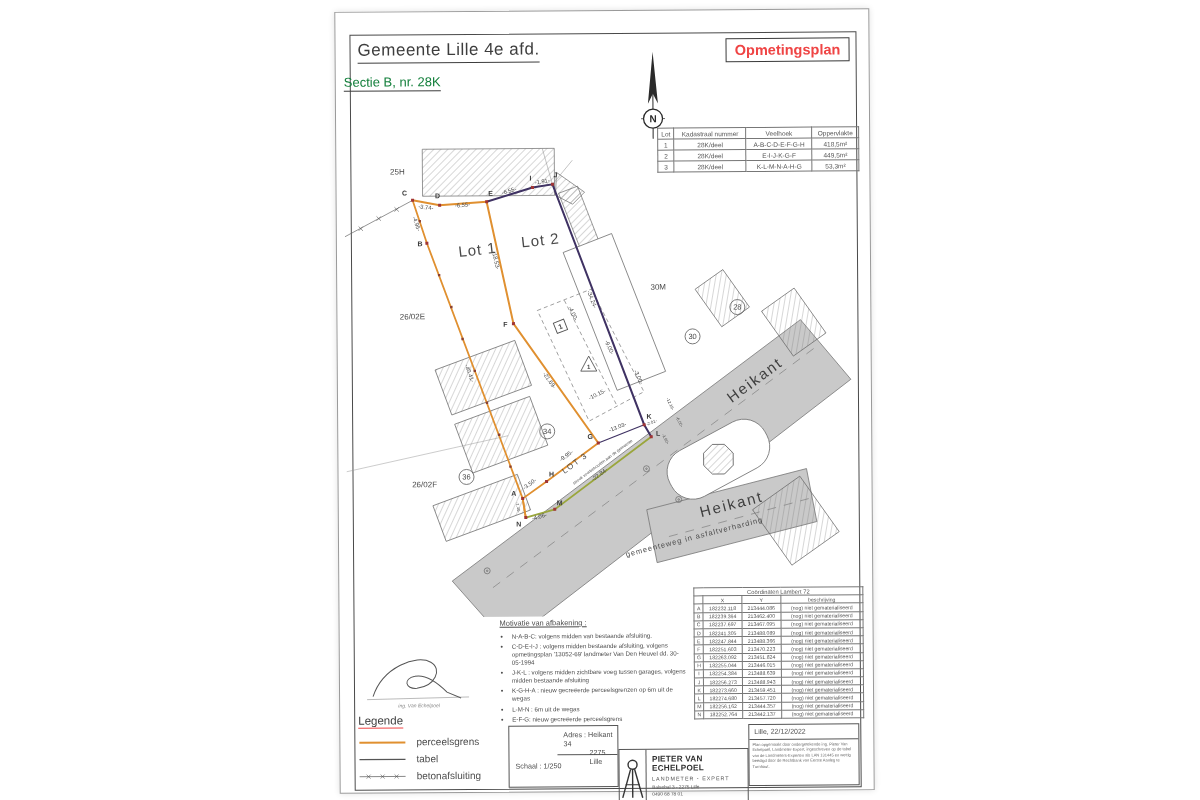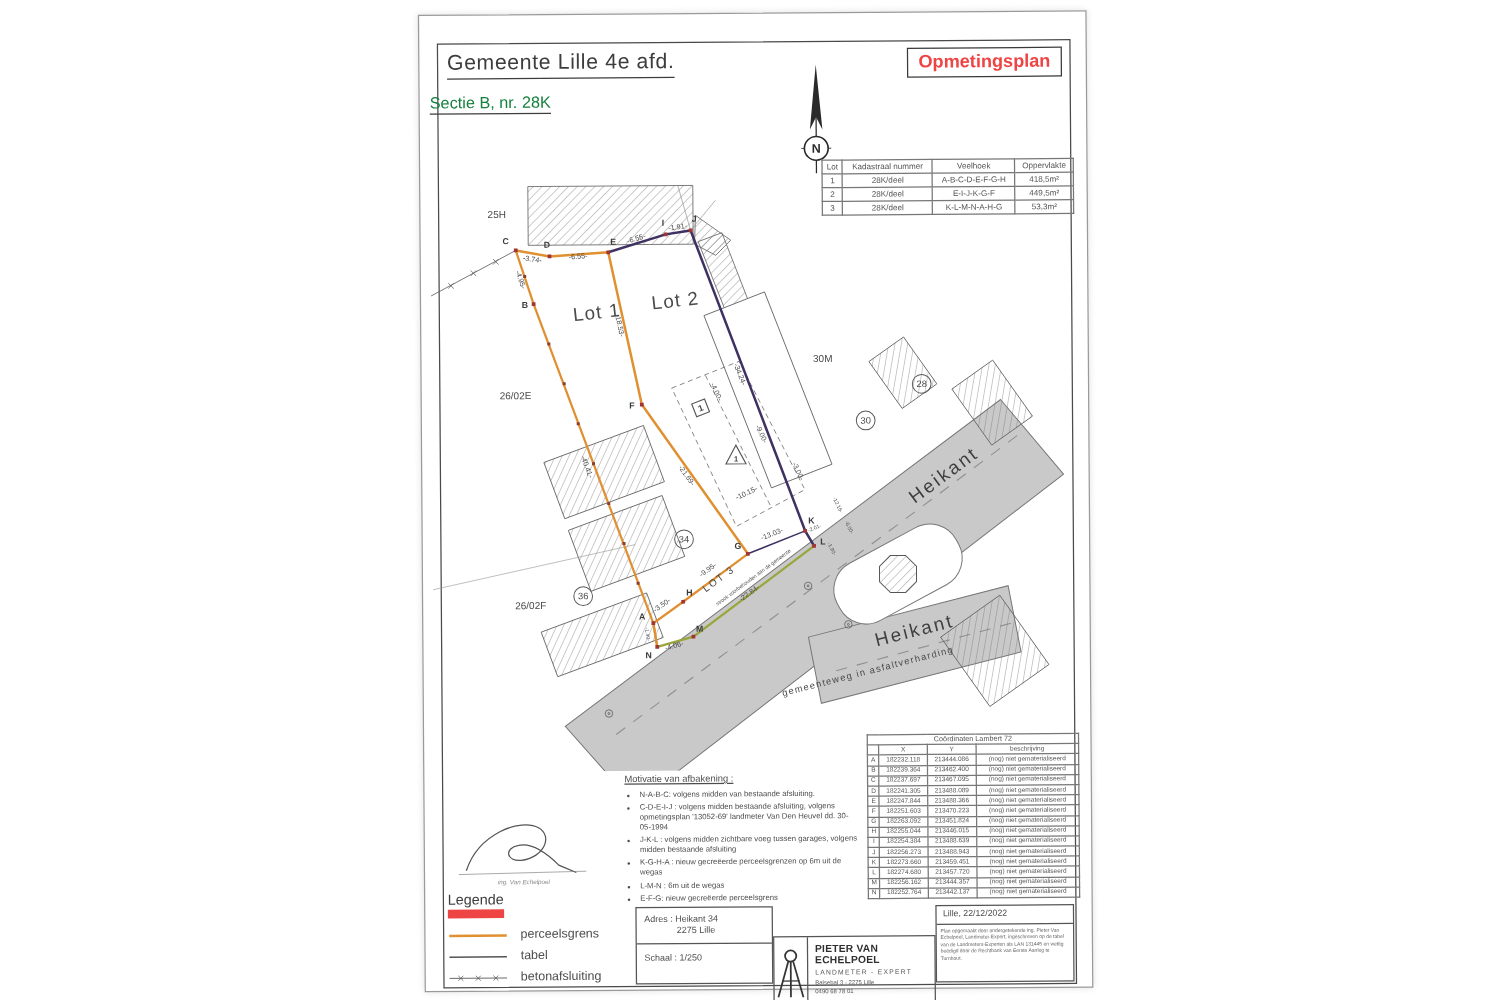--- a/index.html
+++ b/index.html
@@ -16,27 +16,27 @@
   .lottable th,.lottable td{border:.75px solid #777;padding:1.5px 2px;text-align:center;font-weight:normal;}
   .lottable th{font-weight:normal;}
   .coordtable{left:354px;top:577px;width:170px;font-size:5.2px;}
   .coordtable th,.coordtable td{border:.6px solid #777;padding:.6px 1px;text-align:center;font-weight:normal;}
   .coordtable .ttl{font-size:5.8px;}
   .motiv{left:160px;top:607px;width:186px;color:#4d4d4d;}
   .motiv h3{font-size:7.5px;margin:0 0 5px 0;font-weight:normal;text-decoration:underline;}
   .motiv ul{margin:0;padding-left:12px;font-size:6.2px;line-height:1.3;}
   .motiv li{margin-bottom:2px;}
   .legende{left:18px;top:698px;}
-  .legende h3{font-size:11.5px;margin:0 0 8px 0;font-weight:normal;color:#3d3d3d;border-bottom:7px solid #ef4444;display:inline-block;padding-bottom:1px;}
+  .legende h3{font-size:11.5px;margin:0 0 8px 0;font-weight:normal;color:#3d3d3d;border-bottom:1px solid #ef4444;display:inline-block;padding-bottom:1px;}
   .legrow{display:flex;align-items:center;margin-bottom:6px;}
   .legrow svg{margin-right:10px;}
   .legrow span{font-size:10px;color:#4d4d4d;}
   .tb{border:1px solid #555;}
   .tb-addr{left:168px;top:714px;width:110px;height:62px;box-sizing:border-box;}
-  .tb-addr .cell1{border-bottom:1px solid #555;height:29px;padding:4px 0 0 6px;font-size:7.2px;color:#4d4d4d;box-sizing:border-box;}
+  .tb-addr .cell1{border-bottom:1px solid #555;height:29px;padding:4px 0 0 6px;font-size:7.2px;color:#4d4d4d;box-sizing:border-box;margin-left:48px;}
   .tb-addr .cell2{padding:6px 0 0 6px;font-size:7.2px;color:#4d4d4d;}
   .tb-surv{left:278px;top:738px;width:130px;height:62px;box-sizing:border-box;display:flex;}
   .tb-surv .logo{width:30px;border-right:1px solid #555;display:flex;align-items:center;justify-content:center;}
   .tb-surv .info{padding:5px 3px 0 5px;}
   .sname{font-size:8.2px;font-weight:bold;color:#2f2f2f;letter-spacing:.2px;}
   .stitle{font-size:5.4px;color:#555;letter-spacing:1px;margin-top:3px;}
   .saddr,.sphone{font-size:4.8px;color:#555;margin-top:2.5px;}
   .tb-date{left:408px;top:714px;width:111px;height:62px;box-sizing:border-box;}
   .tb-date .cell1{border-bottom:1px solid #555;height:15px;padding:2.5px 0 0 5px;font-size:7px;color:#4d4d4d;box-sizing:border-box;}
   .tb-date .legal{padding:2px 3px;font-size:4px;line-height:1.35;color:#666;}

